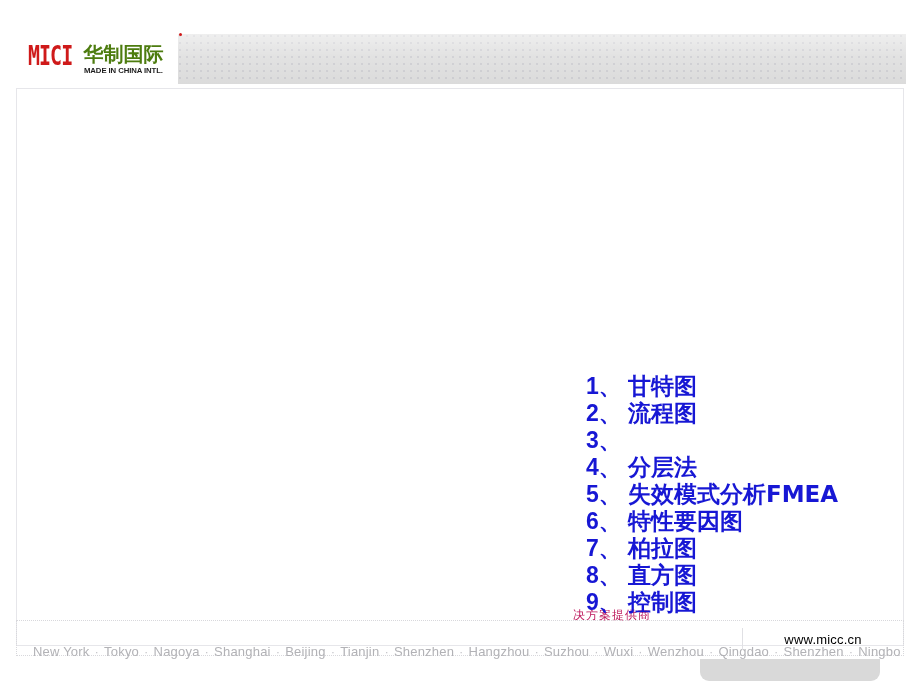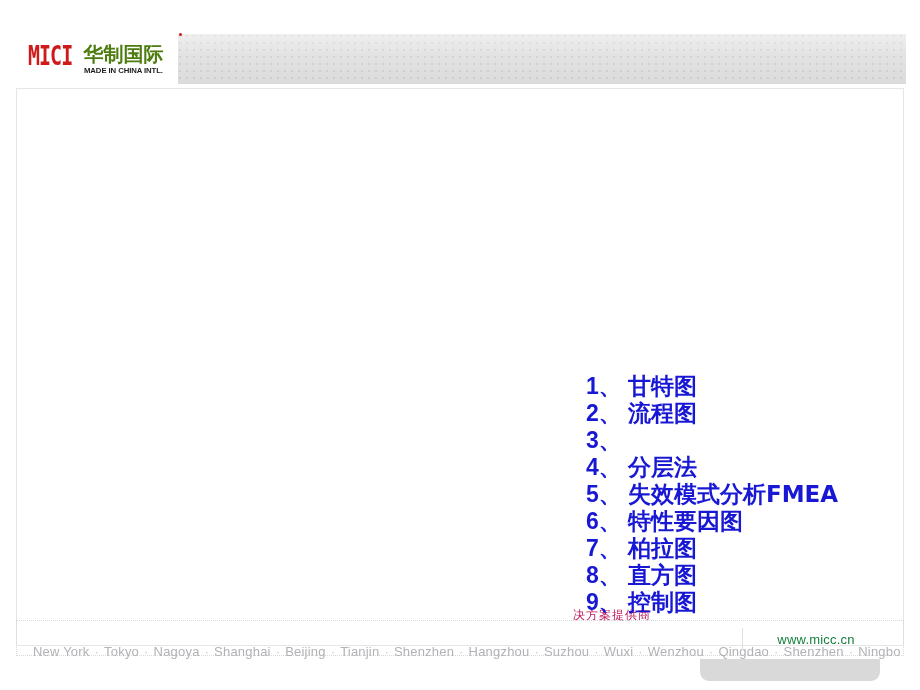--- a/index.html
+++ b/index.html
@@ -225,30 +225,30 @@
   .footer-divider {
     position: absolute;
     right: 160px;
     top: 7px;
     width: 1px;
     height: 22px;
     background: #e0e0e4;
   }
   .footer-url {
     position: absolute;
-    right: 7px;
+    right: 0;
     top: 0;
     width: 160px;
     height: 36px;
     display: flex;
     align-items: center;
     justify-content: center;
     font-family: "Liberation Sans", sans-serif;
     font-size: 13px;
-    color: #15803d;
+    color: #000000;
     letter-spacing: 0.2px;
   }
   .footer-tab {
     position: absolute;
     left: 700px;
     top: 659px;
     width: 180px;
     height: 22px;
     background: #d9d9d9;
     border-radius: 0 0 9px 9px;

